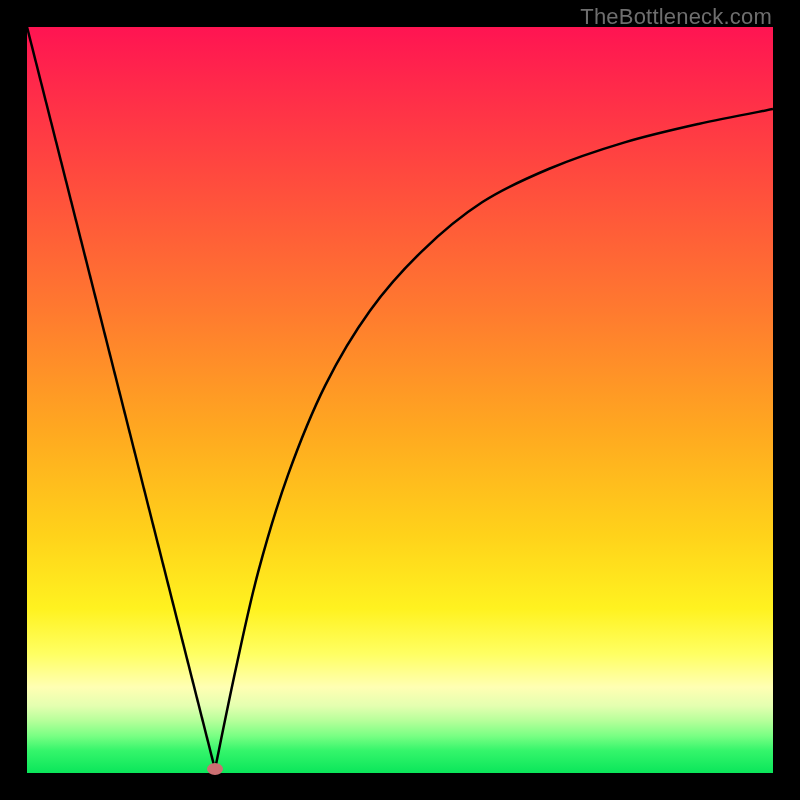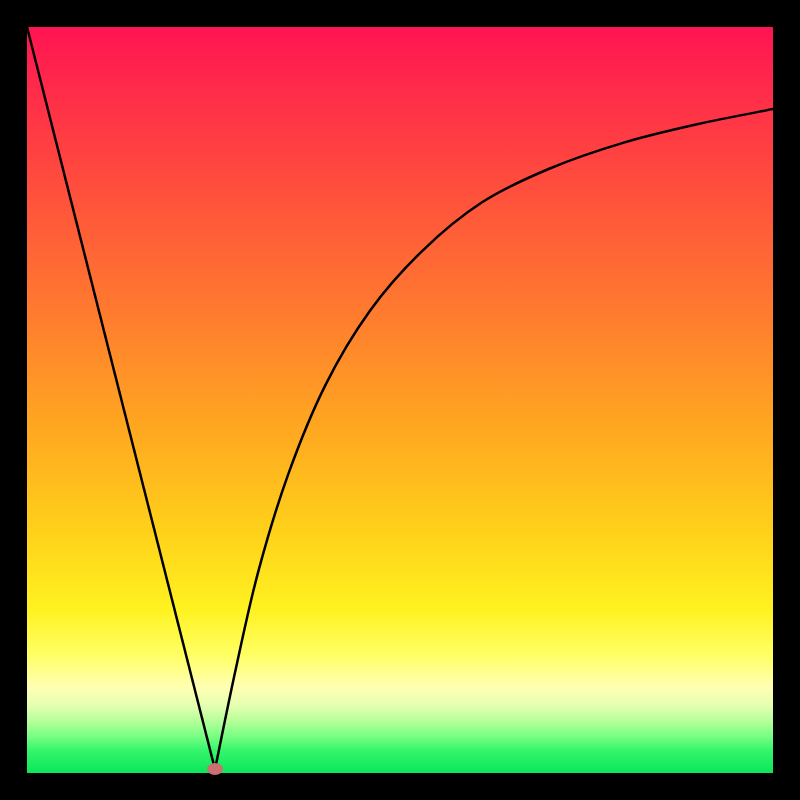--- a/index.html
+++ b/index.html
@@ -67,20 +67,21 @@
     background: #cc6f72;
     transform: translate(-50%, -50%);
     z-index: 3;
   }
 </style>
 </head>
 <body>
 
 <div class="frame">
 
+  <div class="attribution">TheBottleneck.com</div>
 
   <div class="plot-area">
 
     <svg class="curve" viewBox="0 0 746 746" preserveAspectRatio="none">
       <path d="M0.00 0.00 L187.99 742.27" id="path-left" fill="none" stroke="#000" stroke-width="2.5"></path>
       <path d="M187.99 742.27 C191.47 725.49 201.67 674.51 208.88 641.56 C216.09 608.61 222.56 576.91 231.26 544.58 C239.96 512.25 249.91 478.68 261.10 447.60 C272.29 416.52 284.72 385.43 298.40 358.08 C312.08 330.73 327.00 305.86 343.16 283.48 C359.32 261.10 376.73 241.83 395.38 223.80 C414.03 205.77 433.92 188.99 455.06 175.31 C476.20 161.63 498.58 151.69 522.20 141.74 C545.82 131.79 571.93 123.09 596.80 115.63 C621.67 108.17 646.53 102.58 671.40 96.98 C696.27 91.39 733.57 84.55 746.00 82.06" id="path-right" fill="none" stroke="#000" stroke-width="2.5"></path>
     </svg>
 
     <div class="marker" id="marker" style="left: 187.992px; top: 741.524px;"></div>
 

